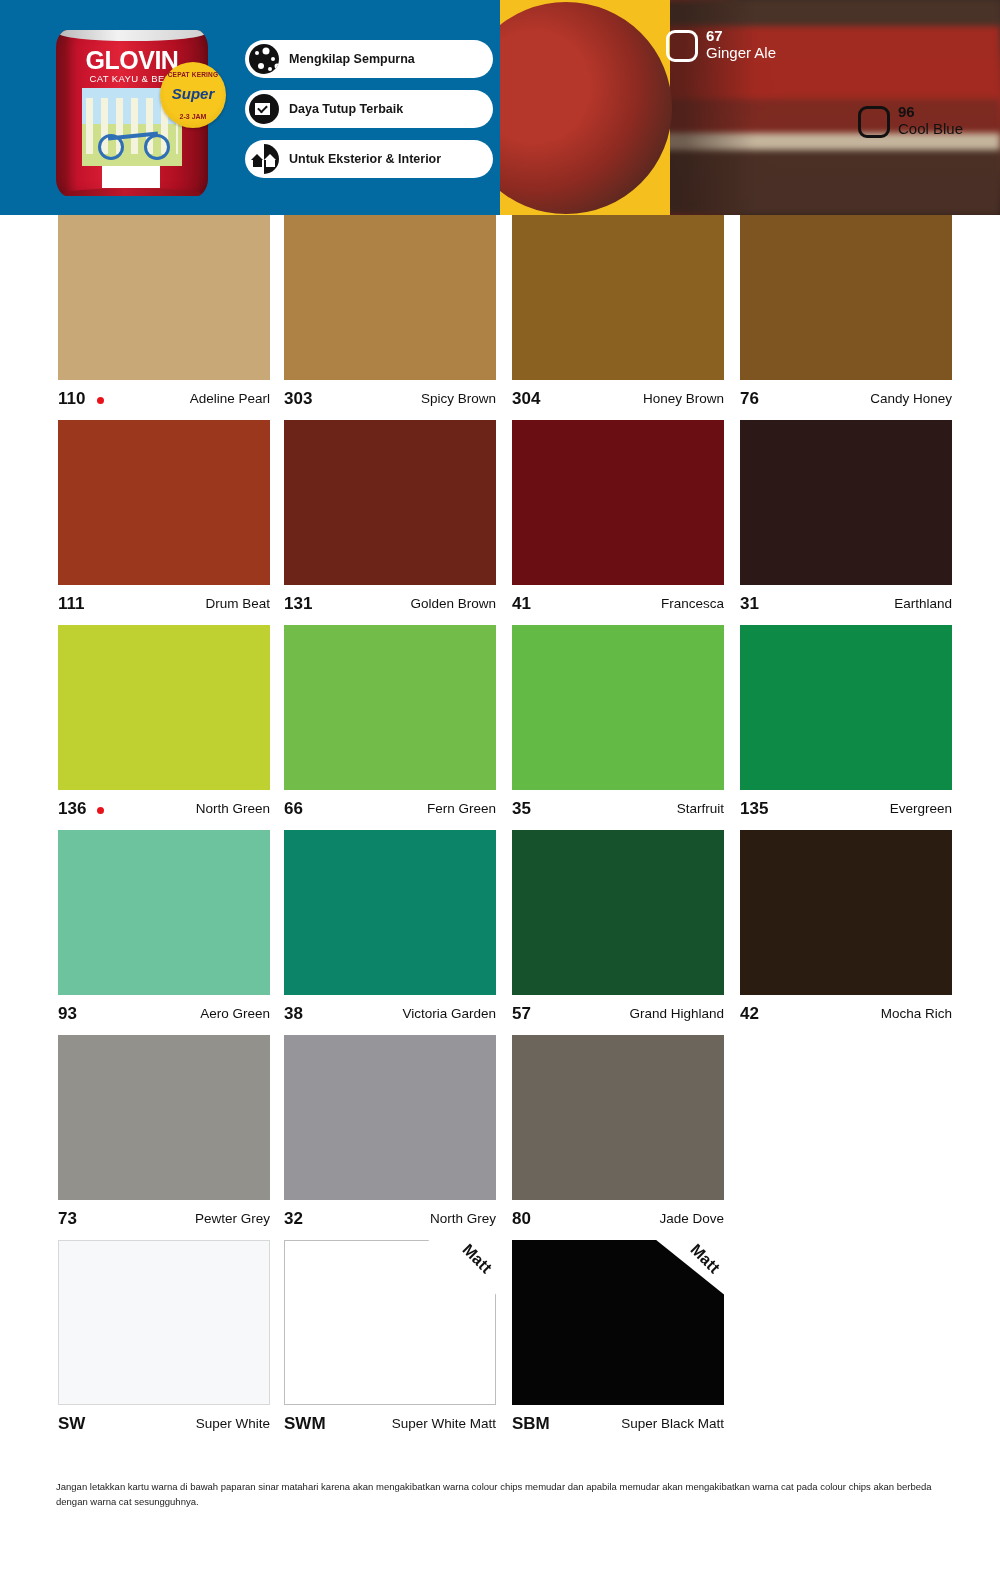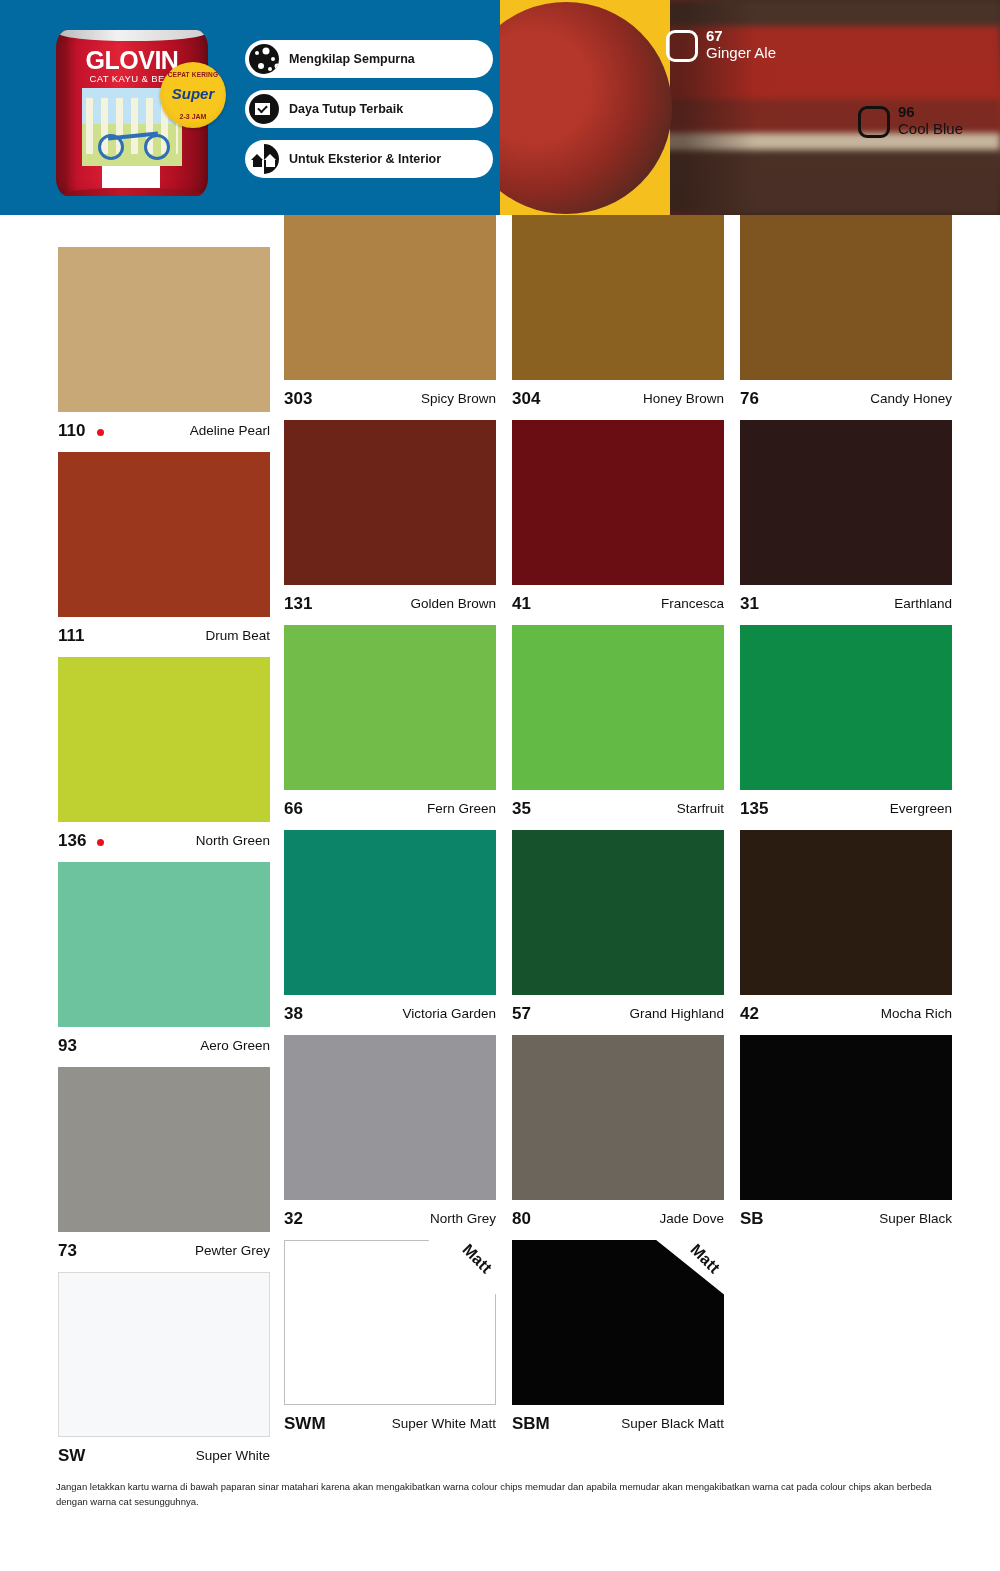--- a/index.html
+++ b/index.html
@@ -160,21 +160,21 @@
     border-right:6.5px solid transparent;
   }
   .ic.house .h1::before { border-bottom:6px solid #111; }
   .ic.house .h2::before { border-bottom:6px solid #fff; }
 
   
   .grid { position:absolute; left:0; top:215px; width:1000px; }
   .row { position:relative; height:205px; }
   .row.last { height:205px; }
   .cell { position:absolute; top:0; width:212px; }
-  .cell.c0 { left:58px;margin-top:32px; }
+  .cell.c0 { left:58px; }
   .cell.c1 { left:284px; }
   .cell.c2 { left:512px; }
   .cell.c3 { left:740px; }
   .swatch { width:212px; height:165px; position:relative; }
   .swatch.bordered { border:1px solid #d8d8d8; }
   .swatch.cut { background:transparent; }
   .cutfill {
     position:absolute; inset:0;
     clip-path: polygon(0 0, 68% 0, 100% 33%, 100% 100%, 0 100%);
   }
@@ -411,27 +411,20 @@
             <span class="cname">North Grey</span>
           </div>
         </div>
         <div class="cell c2">
           <div class="swatch" style="background:#6B655C"></div>
           <div class="meta">
             <span class="code">80</span>
             <span class="cname">Jade Dove</span>
           </div>
         </div>
-        <div class="cell c3">
-          <div class="swatch" style="background:#060606"></div>
-          <div class="meta">
-            <span class="code">SB</span>
-            <span class="cname">Super Black</span>
-          </div>
-        </div>
       </div>
       <div class="row last">
         <div class="cell c0">
           <div class="swatch bordered" style="background:#F7F8FA"></div>
           <div class="meta">
             <span class="code">SW</span>
             <span class="cname">Super White</span>
           </div>
         </div>
         <div class="cell c1">

